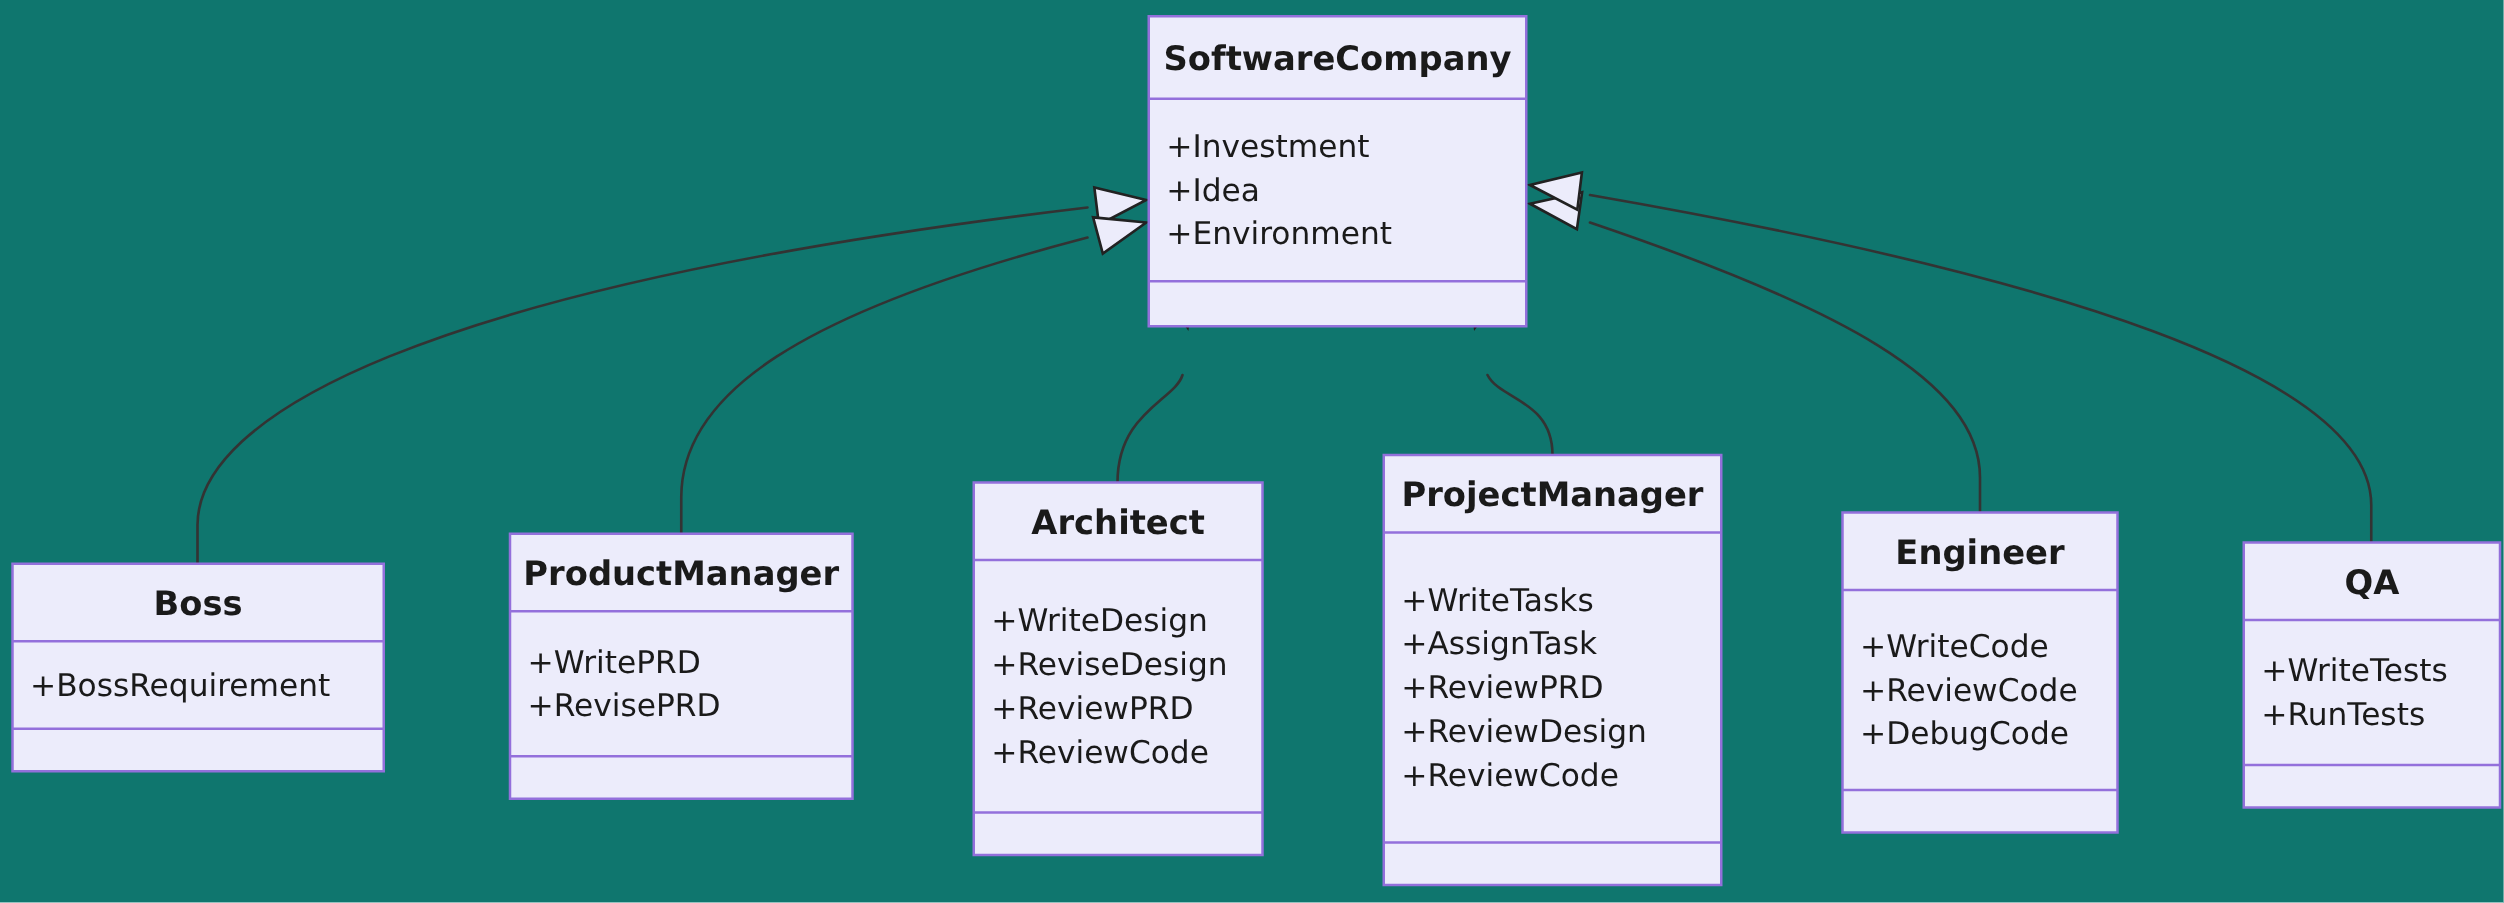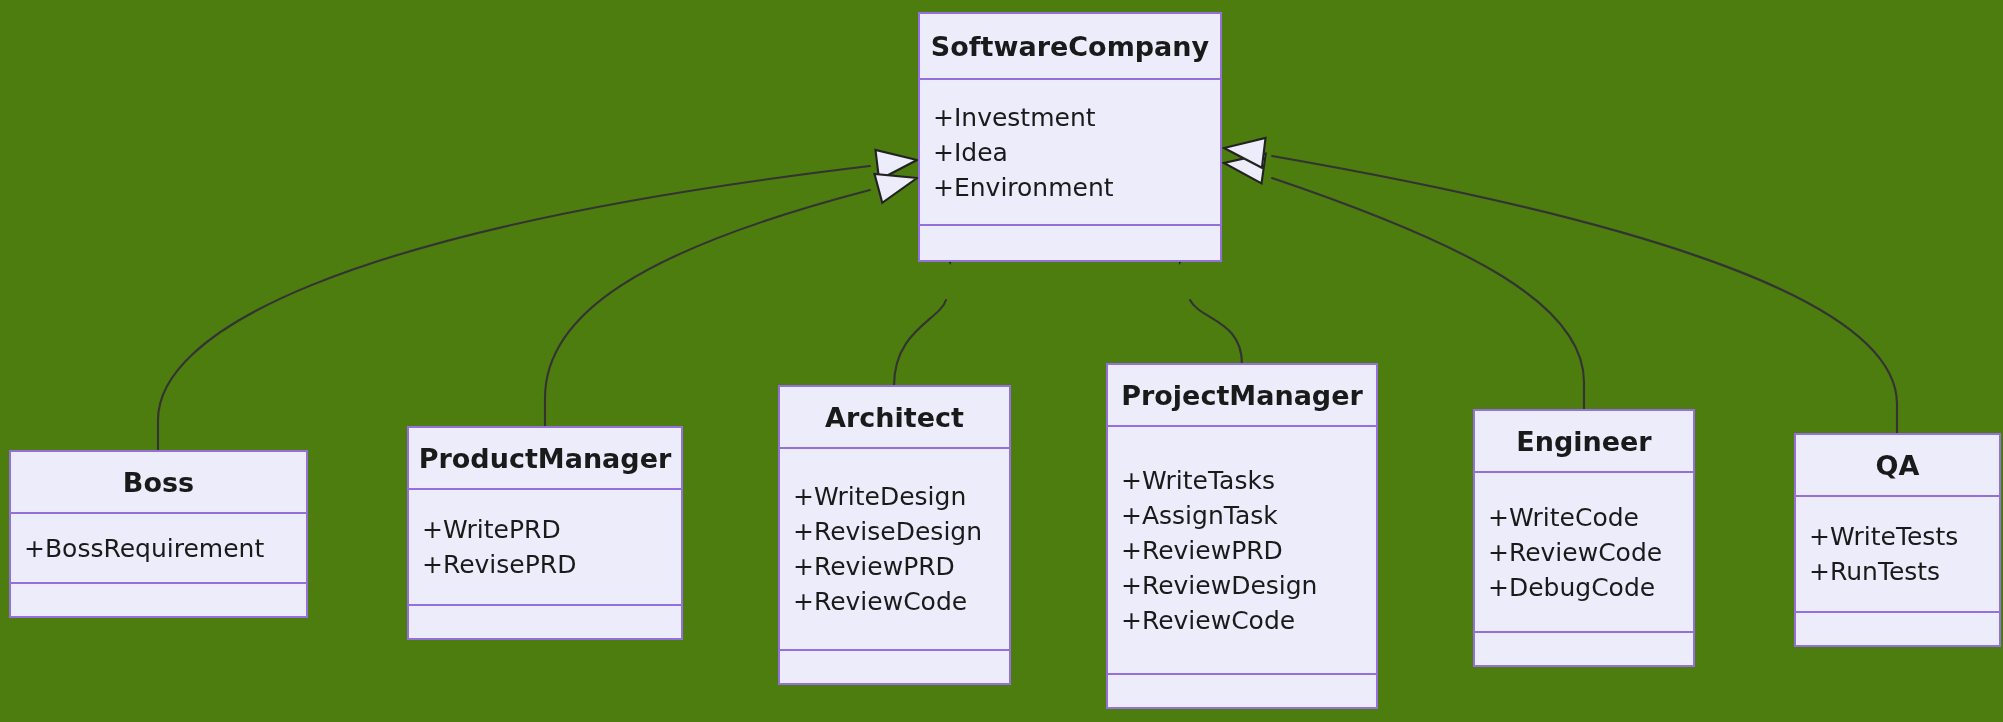--- a/index.html
+++ b/index.html
@@ -4,21 +4,21 @@
 <style>
   html, body {
     margin: 0;
     padding: 0;
     background: #ffffff;
   }
   #diagram-root {
     position: relative;
     width: 2003px;
     height: 722px;
-    background: #4d7c0f;
+    background: #0f766e;
     overflow: hidden;
     font-family: "DejaVu Sans", sans-serif;
   }
   svg.uml-canvas {
     position: absolute;
     top: 0;
     left: 0;
     width: 2003px;
     height: 722px;
     display: block;

